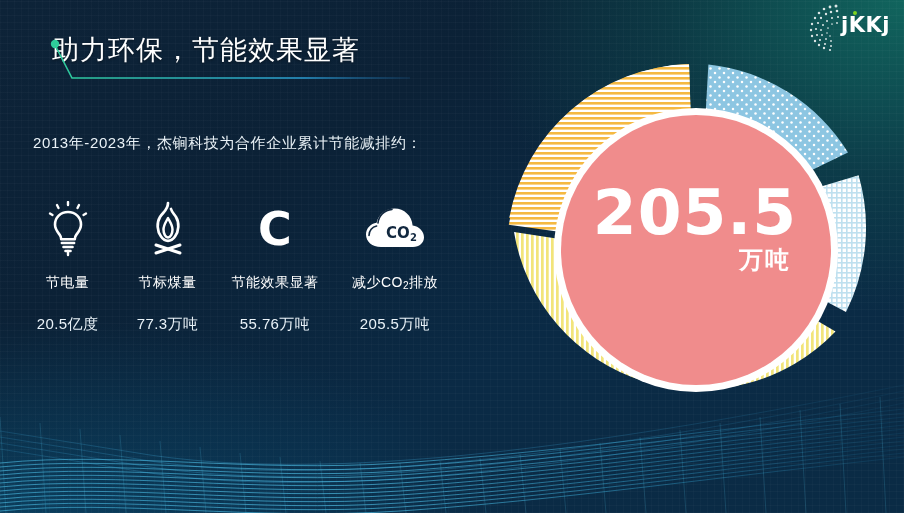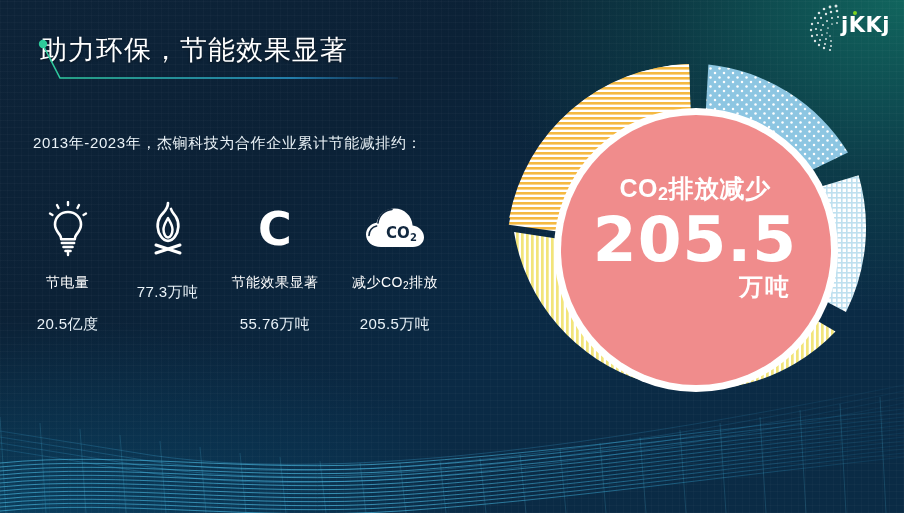--- a/index.html
+++ b/index.html
@@ -36,21 +36,21 @@
     position:absolute;right:14px;top:13px;
     color:#ffffff;font-size:21px;font-weight:700;letter-spacing:.5px;
     font-family:"DejaVu Sans",sans-serif;
   }
   .logo .dot{
     position:absolute;right:47px;top:11px;width:4px;height:4px;border-radius:50%;
     background:#7ed321;
   }
 
   
-  .title-block{position:absolute;left:40px;top:36px;}
+  .title-block{position:absolute;left:52px;top:36px;}
   .title-text{
     color:#ffffff;font-size:27px;font-weight:400;letter-spacing:1px;
     white-space:nowrap;line-height:1.1;
     text-shadow:0 1px 3px rgba(0,0,0,.45);
   }
   .title-deco{position:absolute;left:-2px;top:2px;width:360px;height:46px;}
 
   
   .para{
     position:absolute;left:33px;top:128px;width:440px;
@@ -252,20 +252,21 @@
 
     <div class="stat">
       <div class="ic">
         <svg width="48" height="58" viewBox="0 0 48 58">
           <path d="M24 3 C24 10 19 12 16 17 C12.5 22.8 13 31 17 36.5 C19 39.3 21.4 40.8 24 40.8 C26.6 40.8 29 39.3 31 36.5 C35 31 35.5 22.8 32 17 C30.4 14.4 28 12.5 27 9" fill="none" stroke="#ffffff" stroke-width="2.7" stroke-linejoin="round" stroke-linecap="round"></path>
           <path d="M24 18 C22 22 19.5 25 19.5 29.5 C19.5 34 21.6 37.5 24 37.5 C26.4 37.5 28.5 34 28.5 29.5 C28.5 25.5 26.6 23 24 18 Z" fill="none" stroke="#ffffff" stroke-width="2.5" stroke-linejoin="round"></path>
           <path d="M12 45 L36 53" fill="none" stroke="#ffffff" stroke-width="3" stroke-linecap="round"></path>
           <path d="M36 45 L12 53" fill="none" stroke="#ffffff" stroke-width="3" stroke-linecap="round"></path>
         </svg>
       </div>
+      <div class="lbl">节标煤量</div>
       <div class="val">77.3万吨</div>
     </div>
 
     <div class="stat">
       <div class="ic">
         <div class="cletter">C</div>
       </div>
       <div class="lbl">节能效果显著</div>
       <div class="val">55.76万吨</div>
     </div>
@@ -334,21 +335,18 @@
                  A 188 188 0 0 1 18.0 180.0
                  L 142.0 199.0
                  A 61 61 0 0 0 241.0 221.5 Z"></path>
       </g>
 
       <circle cx="200" cy="198" r="142" fill="#ffffff"></circle>
       <circle cx="200" cy="198" r="135" fill="#F08C8C"></circle>
     </svg>
 
     <div class="center-text">
-      <div class="ct-line1">
-        <span>CO</span><span class="sub">2</span><span>排放减少</span>
-      </div>
       <div class="ct-line2">205.5</div>
       <div class="ct-line3">万吨</div>
     </div>
   </div>
 
 </div>
 
 </body></html>

